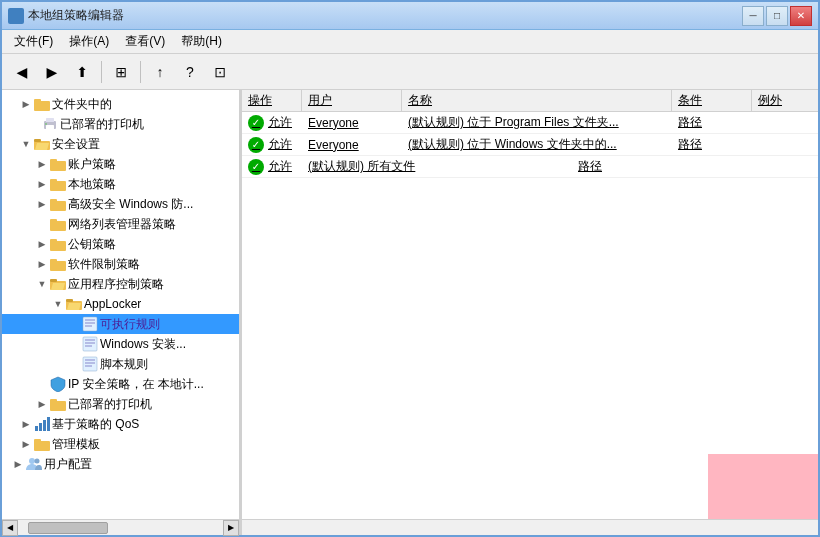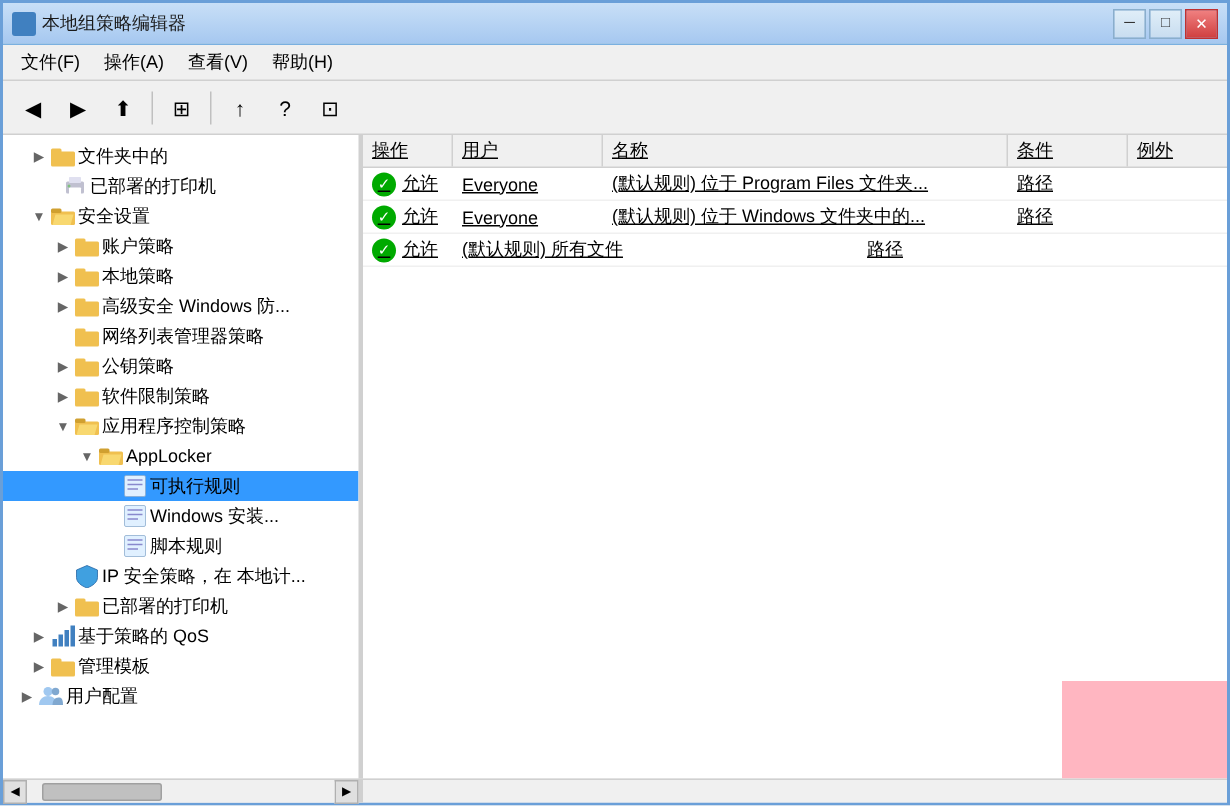--- a/index.html
+++ b/index.html
@@ -158,21 +158,21 @@
       align-items: center;
       height: 20px;
       padding-right: 4px;
       cursor: pointer;
       white-space: nowrap;
       color: #000;
     }
 
     .tree-item.selected {
       background: #3399ff;
-      color: #000000;
+      color: #4c1d95;
     }
 
     .tree-indent {
       flex-shrink: 0;
     }
 
     .tree-toggle {
       width: 16px;
       height: 20px;
       display: flex;

